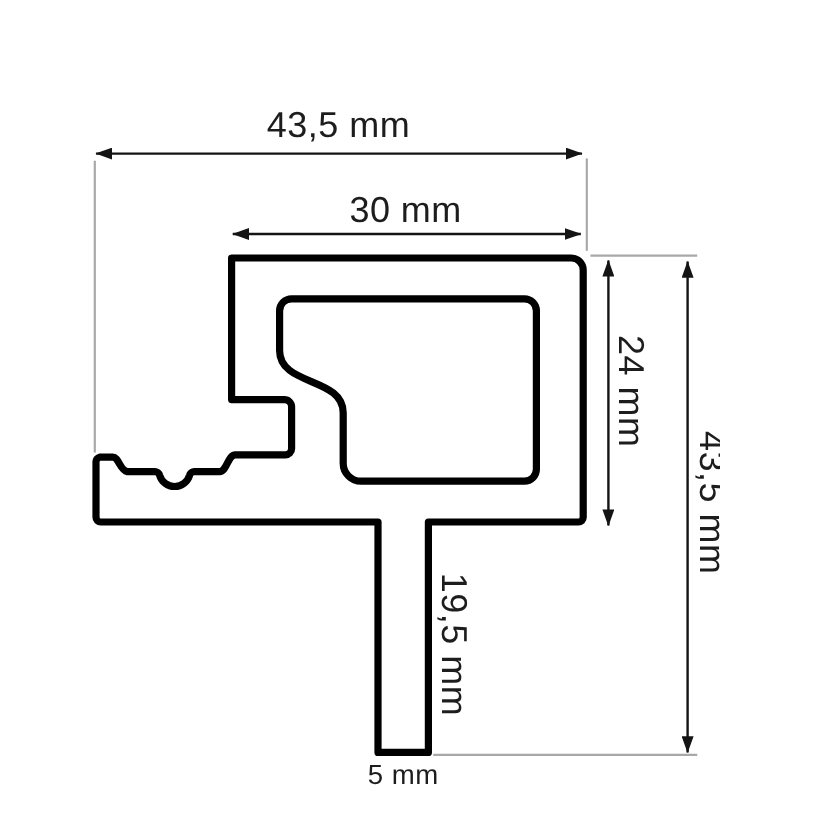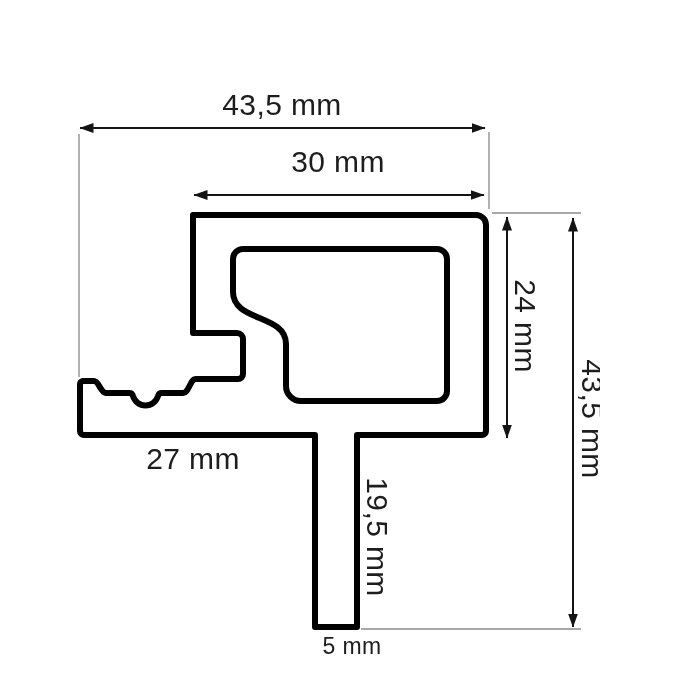--- a/index.html
+++ b/index.html
@@ -69,25 +69,24 @@
     <g stroke="#141414" stroke-width="2">
       <line x1="80" y1="128" x2="485" y2="128" marker-start="url(#arrow)" marker-end="url(#arrow)"></line>
       <line x1="194" y1="195" x2="484" y2="195" marker-start="url(#arrow)" marker-end="url(#arrow)"></line>
       <line x1="507" y1="217" x2="507" y2="438" marker-start="url(#arrow)" marker-end="url(#arrow)"></line>
       <line x1="573" y1="218" x2="573" y2="627" marker-start="url(#arrow)" marker-end="url(#arrow)"></line>
     </g>
   </svg>
 
   <div class="dim-label" style="left:282px; top:105px;">43,5 mm</div>
 
-  <div class="dim-label" style="left:338px; top:162px;">30 mm</div>
+  <div class="dim-label" style="left:338px; top:176px;">30 mm</div>
 
   <div class="dim-label rot" style="left:525px; top:326px;">24 mm</div>
 
   <div class="dim-label rot" style="left:592px; top:419px;">43,5 mm</div>
 
-  <div class="dim-label" style="left:193px; top:459px;">27 mm</div>
 
   <div class="dim-label rot" style="left:377px; top:537px;">19,5 mm</div>
 
-  <div class="dim-label small" style="left:352px; top:646px;">5 mm</div>
+  <div class="dim-label small" style="left:336px; top:646px;">5 mm</div>
 
 </div>
 
 </body></html>

